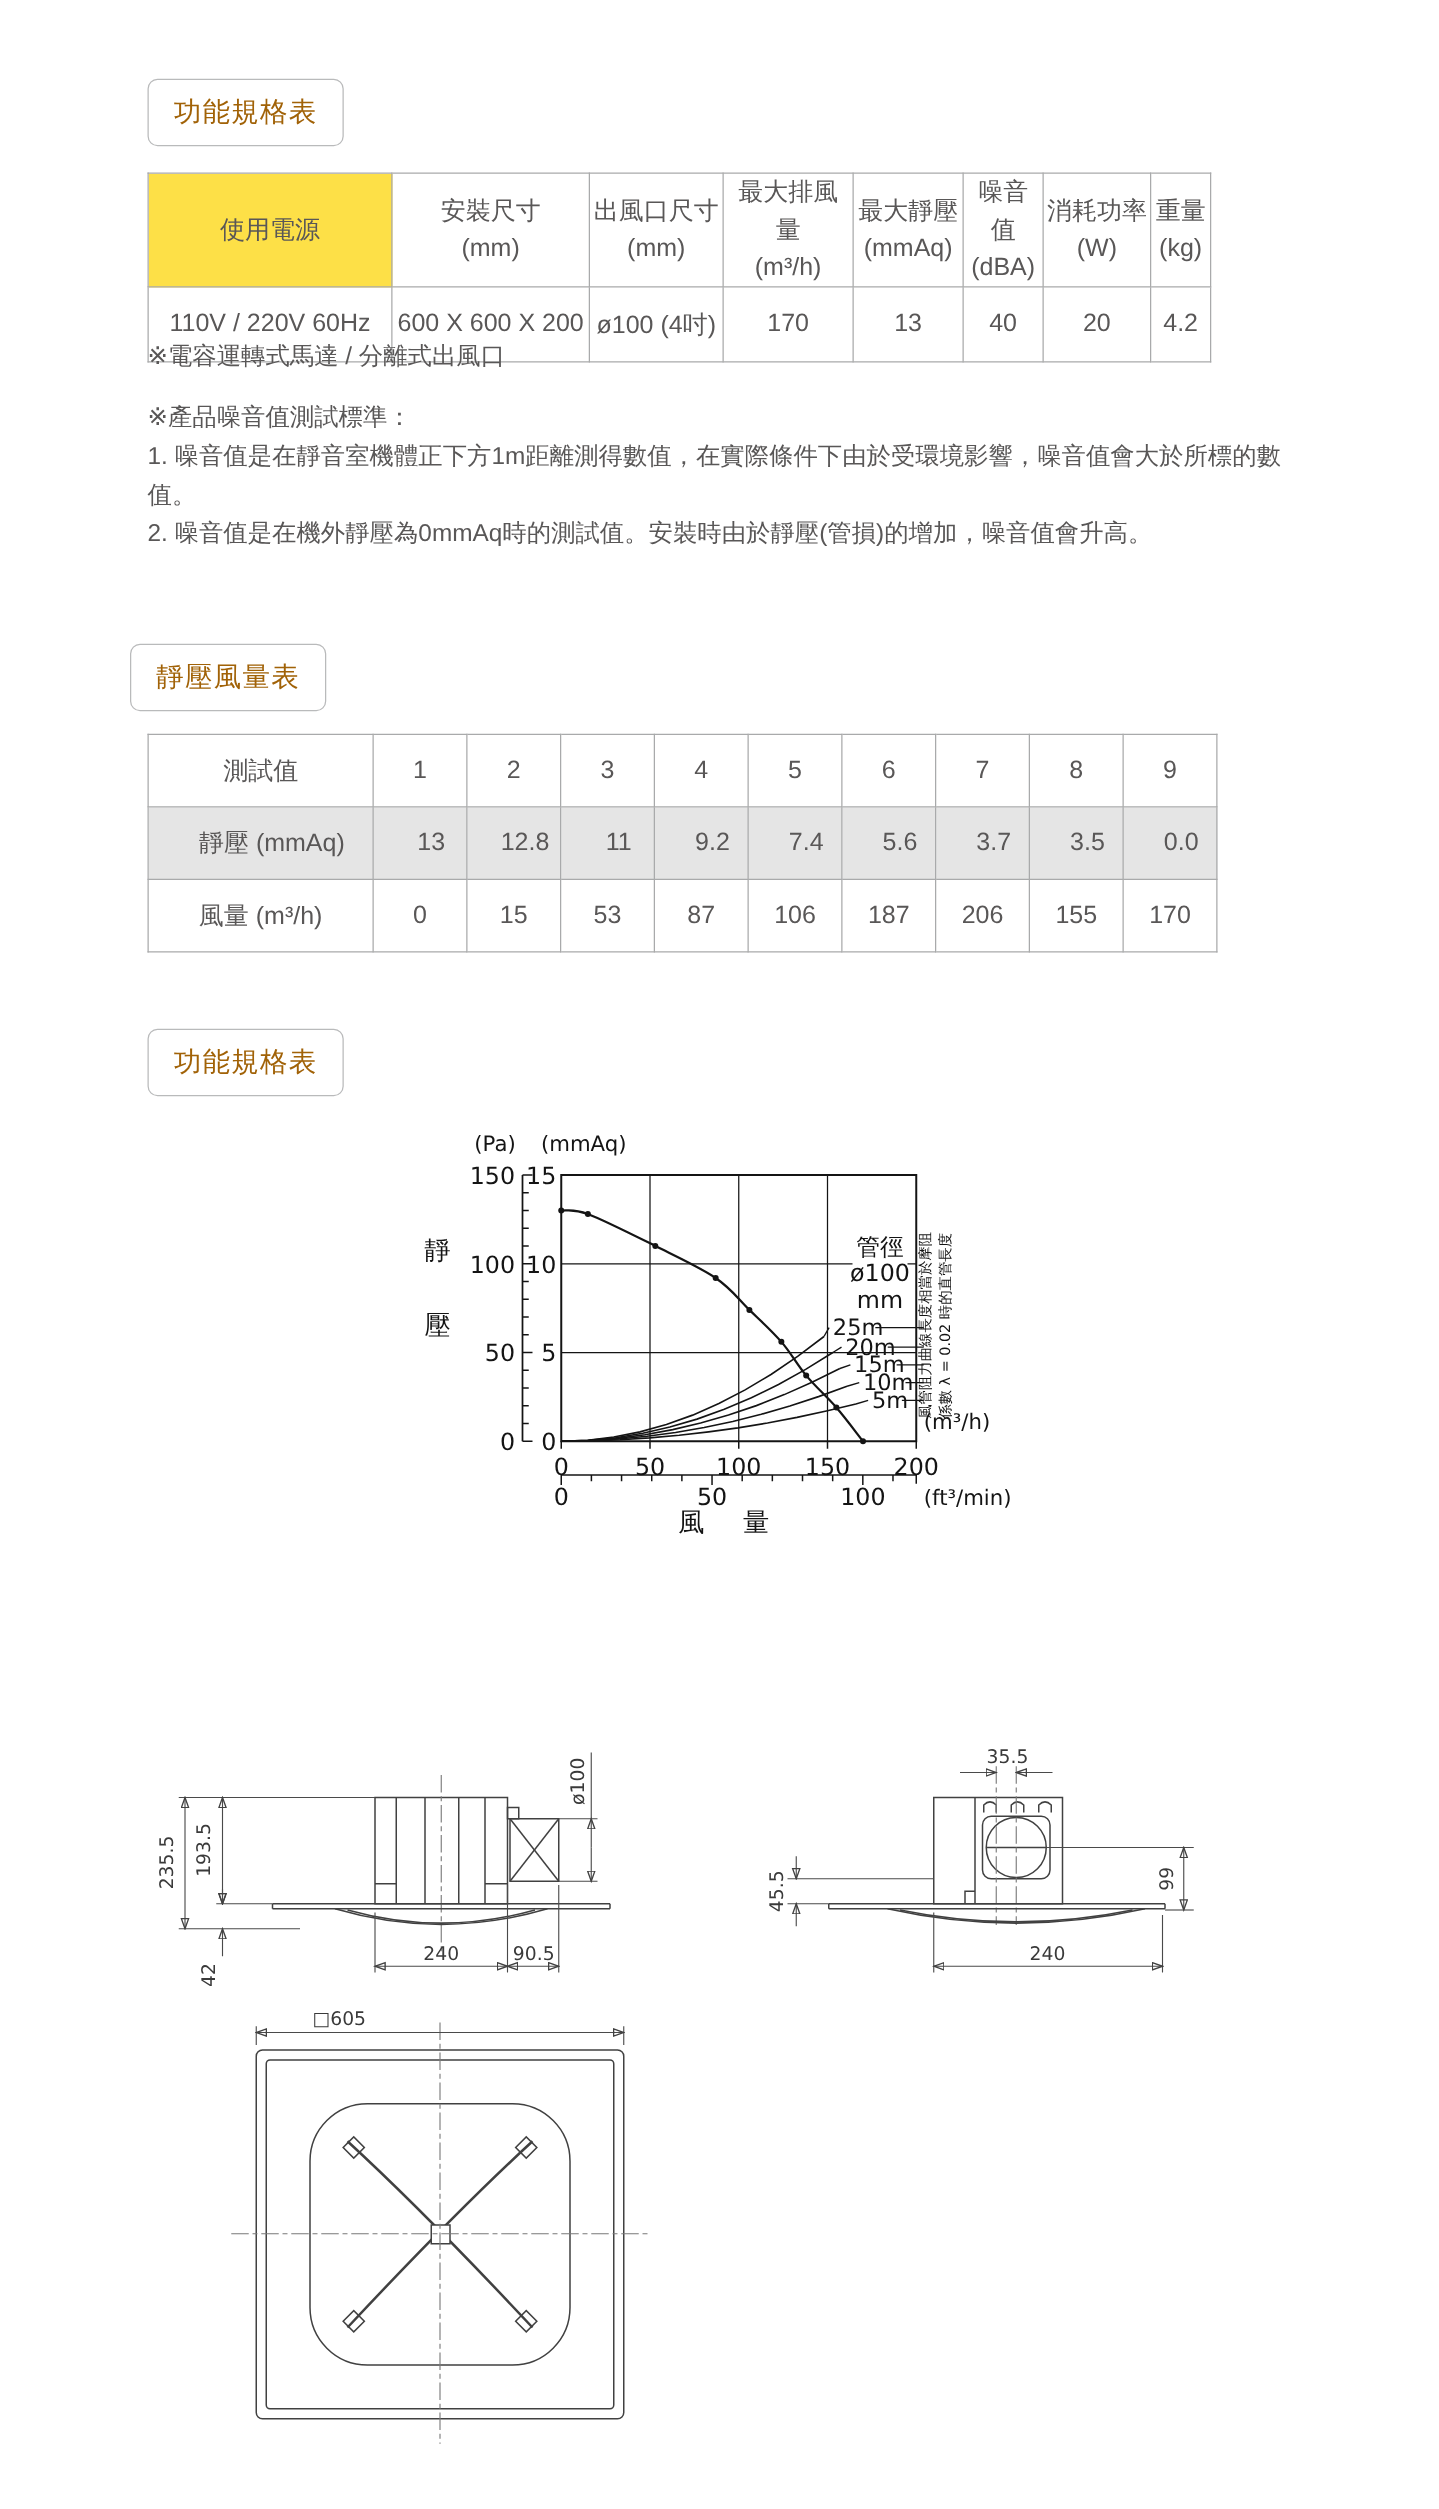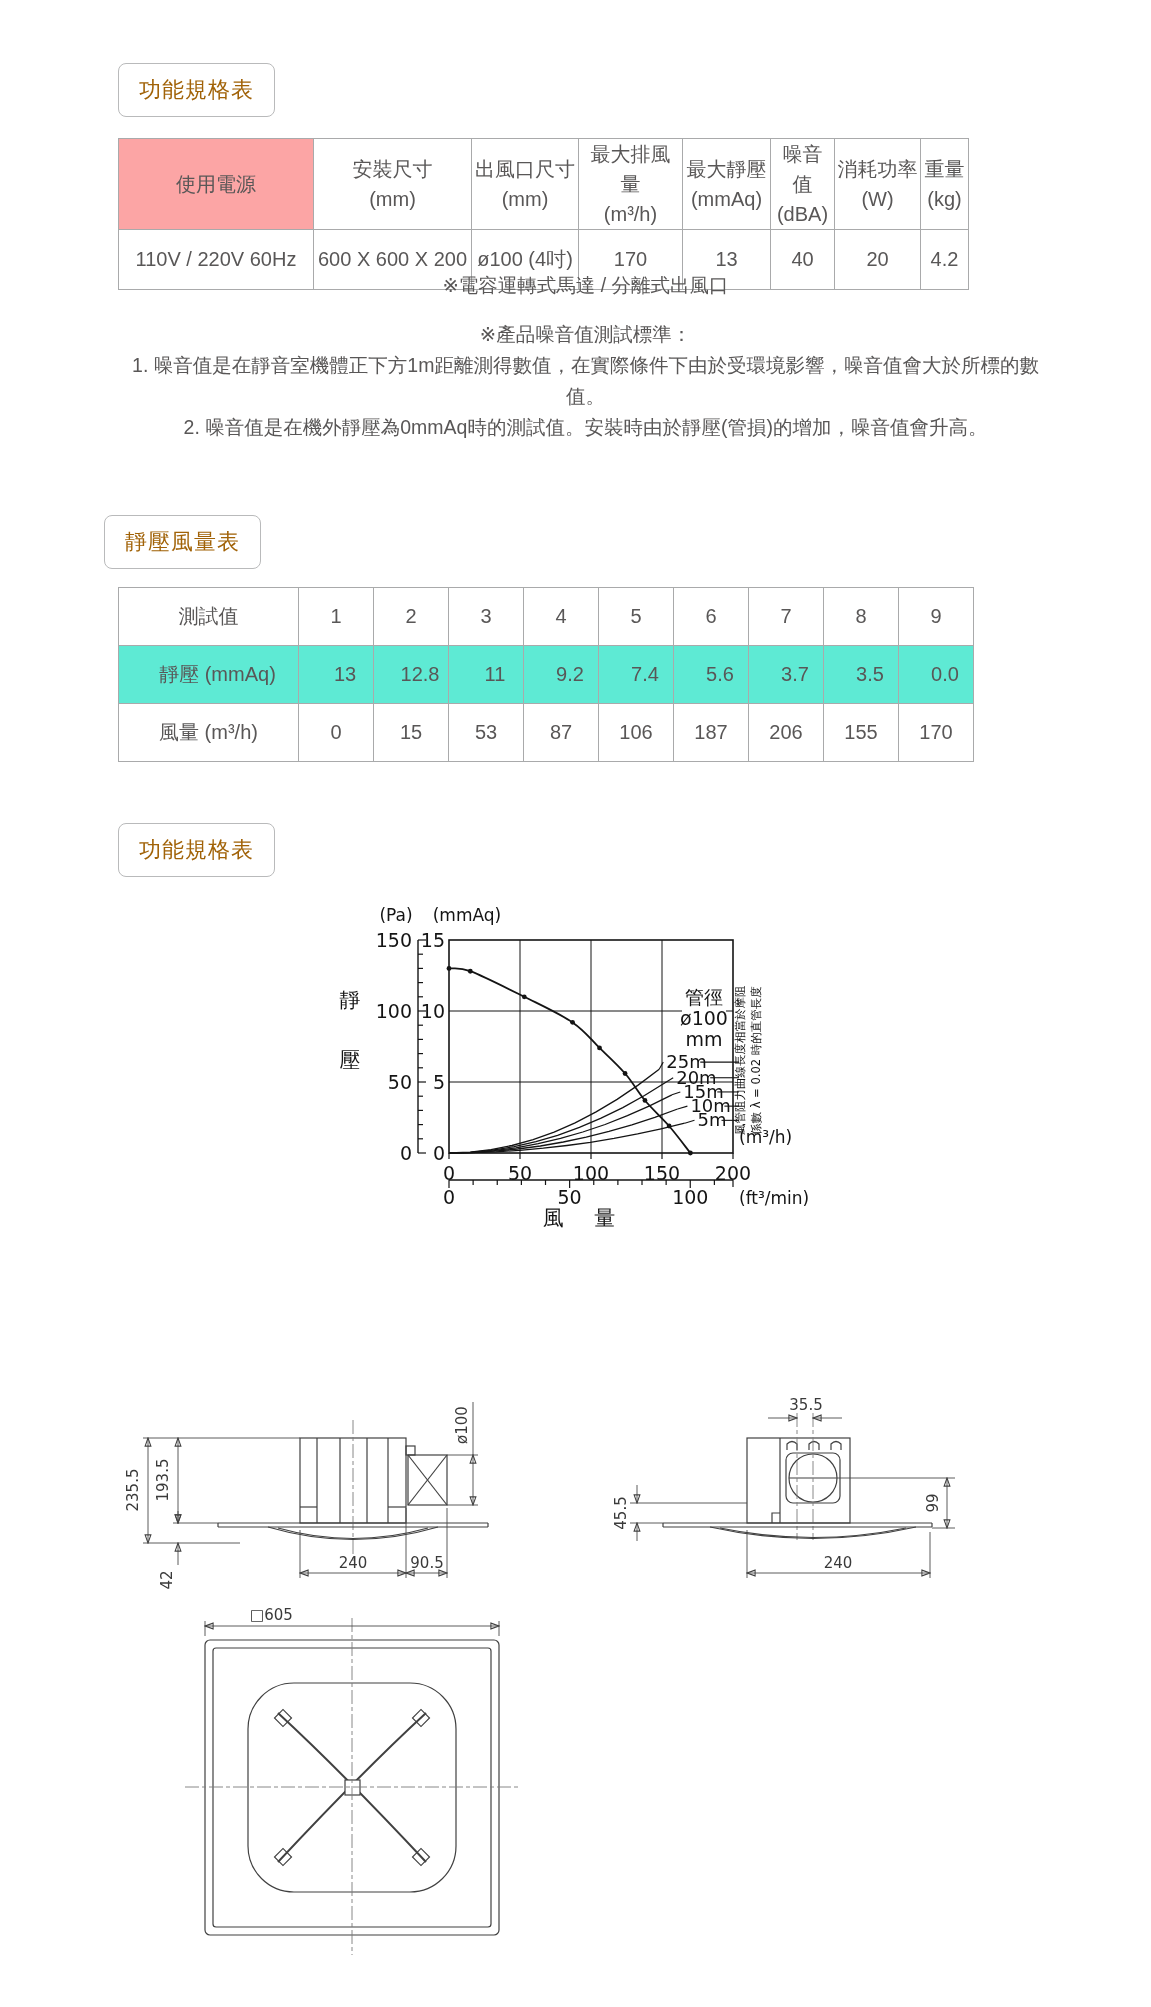--- a/index.html
+++ b/index.html
@@ -7,26 +7,26 @@
   .page { position:relative; width:1151px; height:2007px; background:#fff;
           font-family:"Liberation Sans","DejaVu Sans",sans-serif; color:#595757; overflow:hidden; }
   .sec-box { position:absolute; display:inline-block; border:1px solid #b9babb; border-radius:8px;
              padding:11px 20px; font-size:22px; color:#a16207; background:#fff; letter-spacing:1px; }
   table { border-collapse:collapse; position:absolute; table-layout:fixed; background:#fff; }
   th,td { border:1px solid #a9aaab; text-align:center; vertical-align:middle;
           font-size:20px; color:#595757; font-weight:normal; padding:0 2px; }
   .spec-table { left:118px; top:138px; }
   .spec-table th { height:66px; line-height:30px; }
   .spec-table td { height:60px; }
-  .spec-table .pwr-cell { background:#fca5a5; }
+  .spec-table .pwr-cell { background:#fde047; }
   .press-table { left:118px; top:587px; }
   .press-table th,.press-table td { height:58px; }
-  .press-table tr.shaded th,.press-table tr.shaded td { background:#5eead4;padding-left:20px; }
+  .press-table tr.shaded th,.press-table tr.shaded td { background:#e5e5e5;padding-left:20px; }
   .notes { position:absolute; left:118px; top:270px; width:935px; font-size:19.5px;
-           line-height:31px; color:#595757;text-align:center; }
+           line-height:31px; color:#595757; }
   .notes .gap { margin-top:18px; }
   #perf-chart { position:absolute; left:330px; top:895px; }
   #perf-chart text { font-family:"DejaVu Sans",sans-serif; fill:#141414; }
   #dim-drawings { position:absolute; left:100px; top:1380px; }
   #dim-drawings line,#dim-drawings path,#dim-drawings rect,#dim-drawings circle
       { stroke:#414141; fill:none; stroke-width:1.2; }
   #dim-drawings .cl { stroke:#7a7a7a; stroke-width:0.9; stroke-dasharray:14 3 4 3; }
   #dim-drawings .ext,#dim-drawings .dim { stroke:#4a4a4a; stroke-width:0.9; }
   #dim-drawings .ln2 { stroke-width:2; }
   #dim-drawings .wfill { fill:#fff; }

